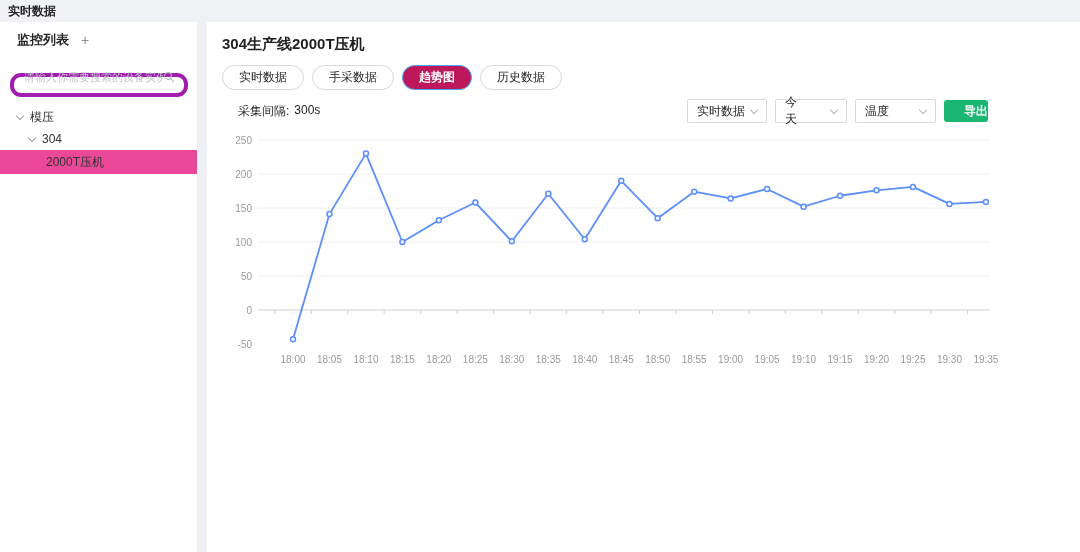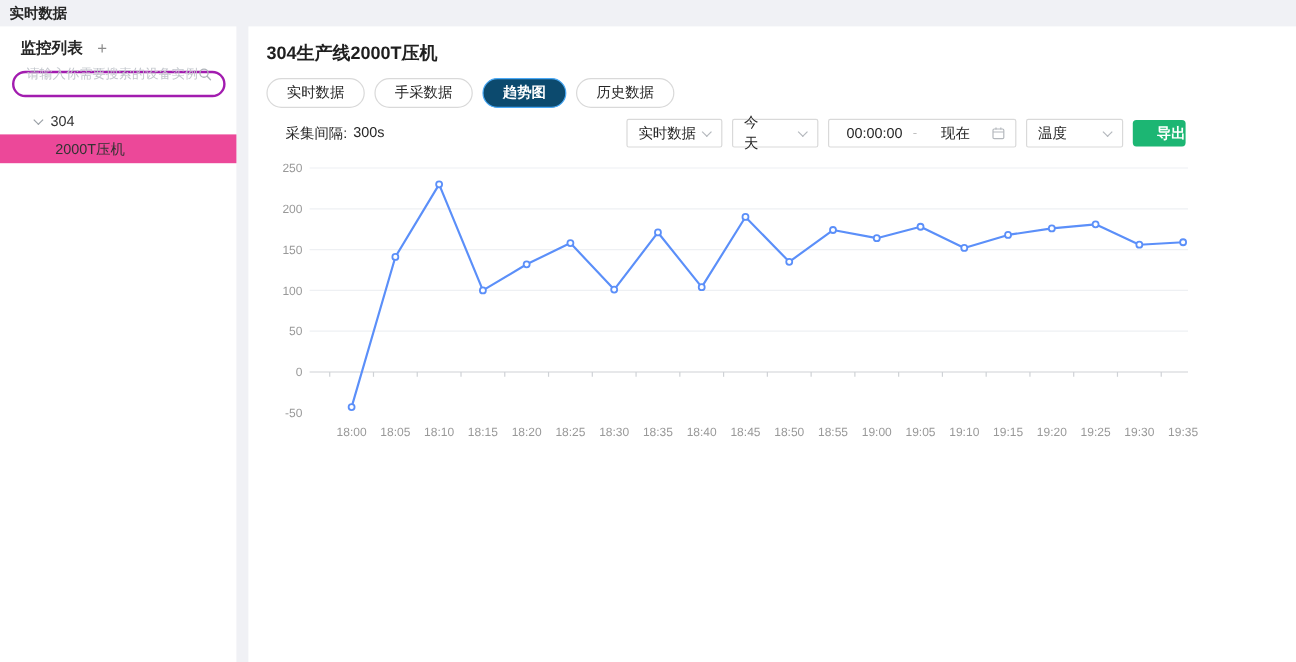--- a/index.html
+++ b/index.html
@@ -21,22 +21,22 @@
     position:absolute; top:22px; left:0; bottom:0; width:197px;
     background:#fff;
   }
   .sidebar-header {
     display:flex; align-items:center; gap:12px;
     padding:9px 16px 7px 17px;
   }
   .sidebar-header .title { font-size:13px; font-weight:600; color:#262626; }
   .sidebar-header .plus { font-size:14px; color:#8c8c8c; cursor:pointer; line-height:1; }
   .search-box {
-    margin:3px 9px 9px 10px; height:22px;
-    border:2px solid #a21caf; border-radius:11px; background:#fff;
+    margin:17px 9px 9px 10px; height:22px;
+    border:4px solid #a21caf; border-radius:11px; background:#fff;
     display:flex; align-items:center; padding:0 9px 16px 10px;
   }
   .search-box input {
     flex:1; border:none; outline:none; background:transparent;
     font-size:11px; color:#333; min-width:0;
     font-family:"Liberation Sans","DejaVu Sans",sans-serif;
   }
   .search-box input::placeholder { color:#c2c6cc; }
   .search-icon svg { display:block; }
   .tree-row {
@@ -60,21 +60,21 @@
   .main-title {
     padding:13px 0 0 15px;
     font-size:15px; font-weight:700; color:#1f1f1f;
   }
   .tabs { display:flex; gap:8px; padding:11px 0 0 15px; }
   .tab {
     height:25px; padding:0 16px; border:1px solid #d9d9d9; border-radius:13px;
     background:#fff; display:flex; align-items:center;
     font-size:12px; color:#262626; cursor:pointer; white-space:nowrap;
   }
-  .tab.active { background:#0c4a6e; border-color:#49a9f6; color:#fff; font-weight:600; }
+  .tab.active { background:#be185d; border-color:#49a9f6; color:#fff; font-weight:600; }
   .controls {
     display:flex; align-items:center;
     margin:9px 92px 0 31px;
   }
   .interval { font-size:12px; color:#262626; display:flex; gap:5px; }
   .right-controls { margin-left:auto; display:flex; align-items:center; gap:8px; }
   .sel {
     height:24px; border:1px solid #d9d9d9; border-radius:2px; background:#fff;
     display:flex; align-items:center; justify-content:space-between;
     padding:0 9px; font-size:12px; color:#262626; cursor:pointer;
@@ -116,20 +116,24 @@
   <div class="search-box">
     <input type="text" placeholder="请输入你需要搜索的设备实例" style="">
     <span class="search-icon">
       <svg width="12" height="12" viewBox="0 0 12 12">
         <circle cx="5" cy="5" r="3.4" fill="none" stroke="#aeb3b9" stroke-width="1.1"></circle>
         <line x1="7.6" y1="7.6" x2="10.4" y2="10.4" stroke="#aeb3b9" stroke-width="1.1" stroke-linecap="round"></line>
       </svg>
     </span>
   </div>
   <div class="tree">
+    <div class="tree-row lvl0">
+      <span class="chev"></span>
+      <span>模压</span>
+    </div>
     <div class="tree-row lvl1">
       <span class="chev"></span>
       <span>304</span>
     </div>
     <div class="tree-row lvl2 selected">
       <span>2000T压机</span>
     </div>
   </div>
 </aside>
 
@@ -149,33 +153,20 @@
       <span>300s</span>
     </div>
     <div class="right-controls">
       <div class="sel w1">
         <span>实时数据</span>
         <span class="chev-sm"></span>
       </div>
       <div class="sel w2">
         <span>今天</span>
         <span class="chev-sm"></span>
-      </div>
-      <div class="range">
-        <span class="t">00:00:00</span>
-        <span class="sep">-</span>
-        <span class="t">现在</span>
-        <span class="cal-icon">
-          <svg width="12" height="12" viewBox="0 0 12 12">
-            <rect x="1.5" y="2.5" width="9" height="8" rx="1" fill="none" stroke="#b4b8bd" stroke-width="1"></rect>
-            <line x1="1.5" y1="5" x2="10.5" y2="5" stroke="#b4b8bd" stroke-width="1"></line>
-            <line x1="4" y1="1.2" x2="4" y2="3" stroke="#b4b8bd" stroke-width="1"></line>
-            <line x1="8" y1="1.2" x2="8" y2="3" stroke="#b4b8bd" stroke-width="1"></line>
-          </svg>
-        </span>
       </div>
       <div class="sel w3">
         <span>温度</span>
         <span class="chev-sm"></span>
       </div>
       <button class="export-btn">导出</button>
     </div>
   </div>
 
   <div class="chart-wrap">

